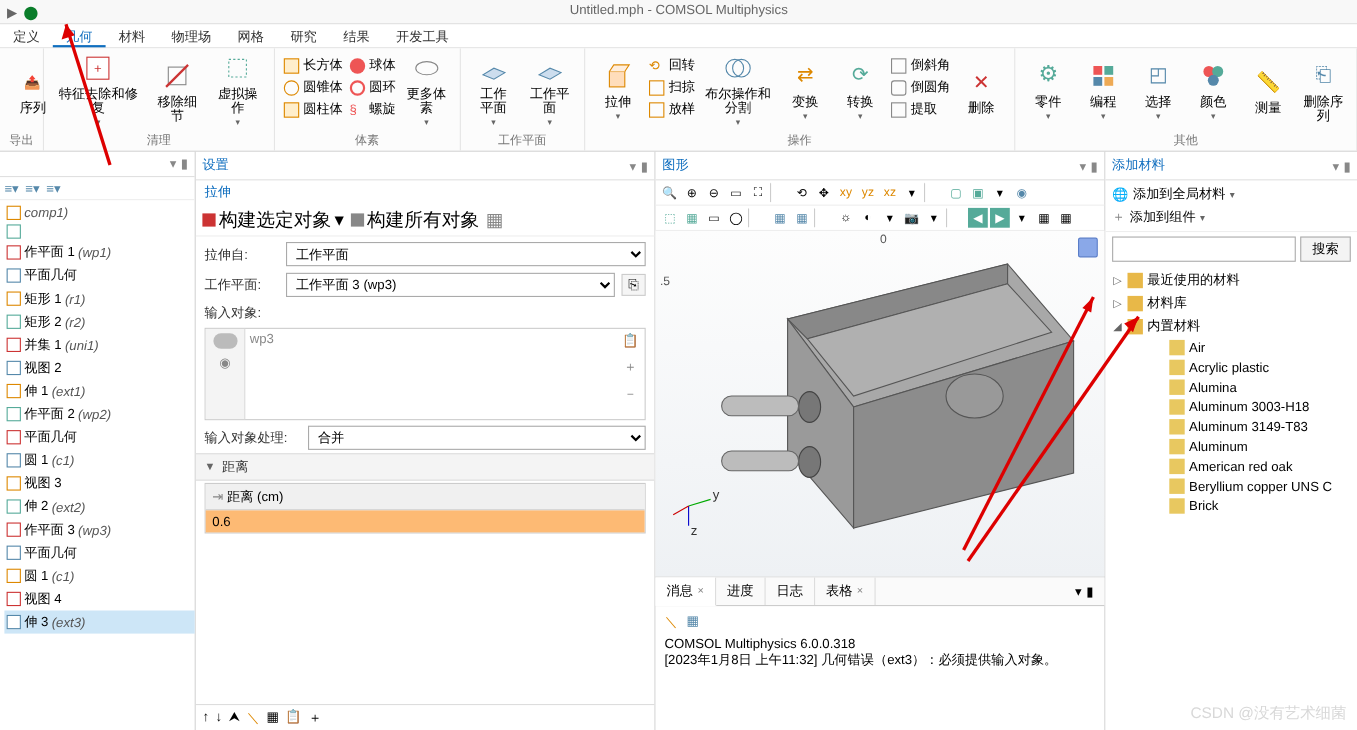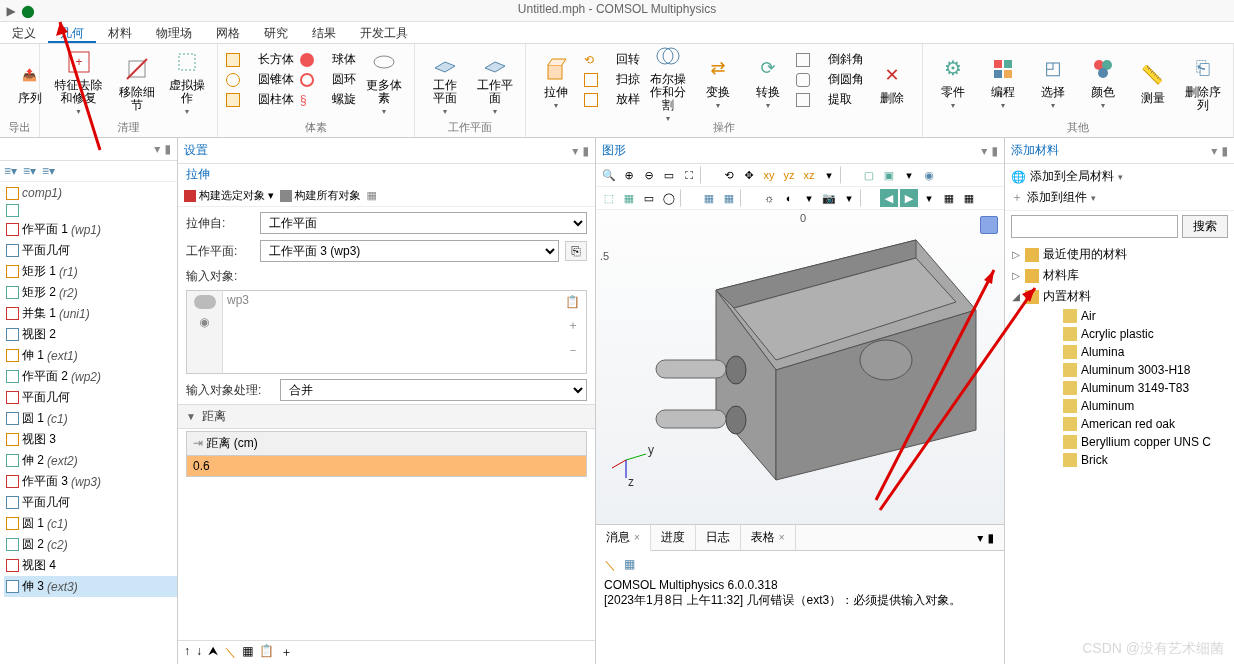--- a/index.html
+++ b/index.html
@@ -10,39 +10,39 @@
 .menubar{height:22px;background:#fff;display:flex;border-bottom:1px solid #ddd}
 .menubar div{padding:3px 12px;cursor:pointer;color:#333}
 .menubar div.active{color:#0f6ebf;border-bottom:2px solid #0f6ebf}
 .ribbon{height:94px;background:#fcfcfc;border-bottom:1px solid #ccc;display:flex}
 .rgroup{border-right:1px solid #e5e5e5;padding:2px 6px;display:flex;flex-direction:column;justify-content:space-between}
 .rgroup .items{display:flex;align-items:flex-start;gap:2px;flex:1}
 .rgroup .gname{text-align:center;color:#777;font-size:11px;padding-bottom:2px}
 .rbtn{display:flex;flex-direction:column;align-items:center;justify-content:center;padding:2px 4px;min-width:48px;cursor:pointer;text-align:center;line-height:13px;font-size:11px;height:74px}
 .rbtn .ico{width:28px;height:28px;margin-bottom:3px;display:flex;align-items:center;justify-content:center}
 .minicol{display:flex;flex-direction:column;gap:1px;padding-top:4px}
-.minirow{display:flex;align-items:center;gap:18px;font-size:11px;padding:1px 2px;cursor:pointer;white-space:nowrap}
+.minirow{display:flex;align-items:center;gap:4px;font-size:11px;padding:1px 2px;cursor:pointer;white-space:nowrap}
 .minirow .mi{width:14px;height:14px;display:inline-block}
 .drop{font-size:8px;color:#666}
 .main{display:flex;height:526px}
 .panel{border-right:1px solid #ccc;display:flex;flex-direction:column;background:#fff}
 .phdr{display:flex;align-items:center;justify-content:space-between;padding:4px 6px;border-bottom:1px solid #e0e0e0;color:#0f6ebf;font-size:14px}
 .phdr .ctrls{display:flex;gap:4px;color:#888}
 .tree{flex:0 0 178px}
 .tree .tb{padding:3px 4px;border-bottom:1px solid #eee;display:flex;gap:6px}
 .tree ul{list-style:none;padding:2px 0 2px 4px}
 .tree li{padding:2px 2px 2px 2px;display:flex;align-items:center;gap:3px;white-space:nowrap;cursor:pointer;font-size:12px}
 .tree li.sel{background:#cde6f7}
 .tree .ticon{width:13px;height:13px;display:inline-block;flex-shrink:0}
 .ital{font-style:italic;color:#555}
 .settings{flex:0 0 418px}
 .settings .body{padding:2px 0;overflow:auto;flex:1}
 .settings .sub{color:#0f6ebf;padding:2px 8px;font-size:12px}
 .settings .stb{padding:3px 6px;display:flex;gap:6px;align-items:center;border-bottom:1px solid #eee}
-.settings .stb span{font-size:11px;display:flex;align-items:center;gap:3px;cursor:pointer}
+.settings .stb span{font-size:17px;display:flex;align-items:center;gap:3px;cursor:pointer}
 .frow{display:flex;align-items:center;padding:3px 8px;gap:6px}
 .frow label{width:68px;color:#333;font-size:12px}
 .frow select,.frow input{flex:1;border:1px solid #aaa;padding:2px 4px;font-size:12px;background:#fff}
 .frow .sbtn{width:22px;height:20px;border:1px solid #ccc;background:#f5f5f5;display:flex;align-items:center;justify-content:center;cursor:pointer}
 .listbox{border:1px solid #ccc;margin:2px 8px;height:84px;display:flex}
 .listbox .lcol{width:36px;background:#f4f4f4;border-right:1px solid #ddd;display:flex;flex-direction:column;align-items:center;padding-top:4px;gap:6px}
 .listbox .litems{flex:1;padding:2px 4px;color:#888}
 .listbox .rcol{width:26px;display:flex;flex-direction:column;align-items:center;padding-top:4px;gap:8px;color:#888}
 .sechdr{background:#f4f4f4;border-top:1px solid #ddd;border-bottom:1px solid #ddd;padding:3px 8px;font-size:12px;color:#333;display:flex;align-items:center;gap:6px}
 .sechdr .chev{color:#666;font-size:10px}
@@ -416,25 +416,20 @@
         <li>
           <span class="ticon" style="border: 1px solid rgb(85, 136, 170); background: rgb(255, 255, 255);"></span>
           <span>平面几何</span>
         </li>
         <li>
           <span class="ticon" style="border: 1px solid rgb(221, 136, 0); background: rgb(255, 255, 255);"></span>
           <span>圆 1</span>
           <span class="ital"> (c1)</span>
         </li>
         <li>
-          <span class="ticon" style="border: 1px solid rgb(85, 170, 153); background: rgb(255, 255, 255);"></span>
-          <span>圆 2</span>
-          <span class="ital"> (c2)</span>
-        </li>
-        <li>
           <span class="ticon" style="border: 1px solid rgb(204, 51, 51); background: rgb(255, 255, 255);"></span>
           <span>视图 4</span>
         </li>
         <li class="sel">
           <span class="ticon" style="border: 1px solid rgb(85, 136, 170); background: rgb(255, 255, 255);"></span>
           <span>伸 3</span>
           <span class="ital"> (ext3)</span>
         </li>
       </ul>
   </div>

